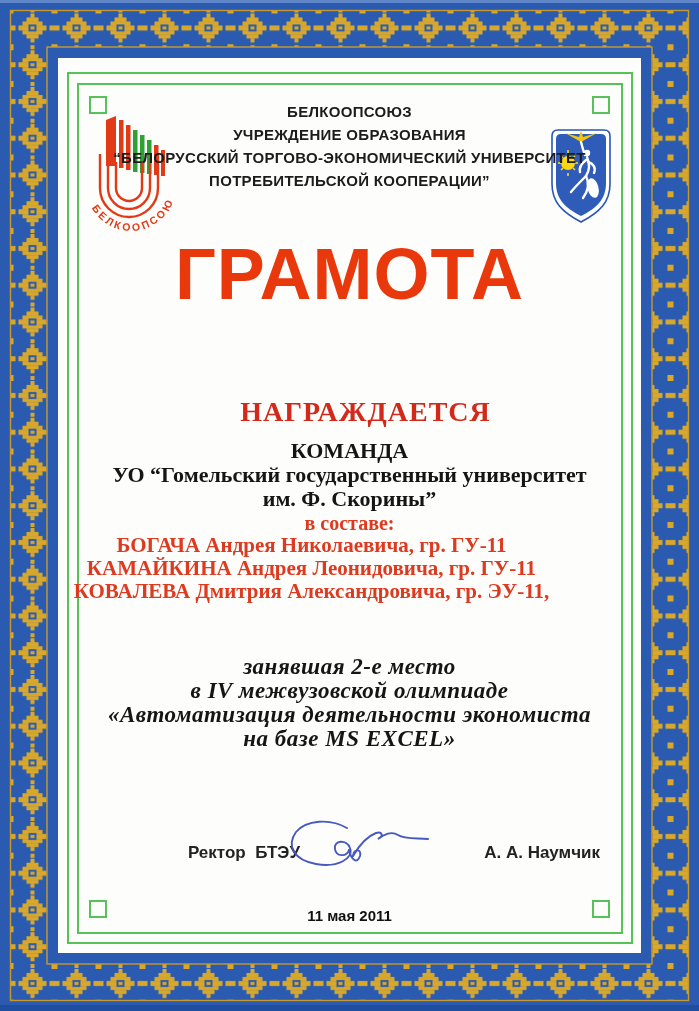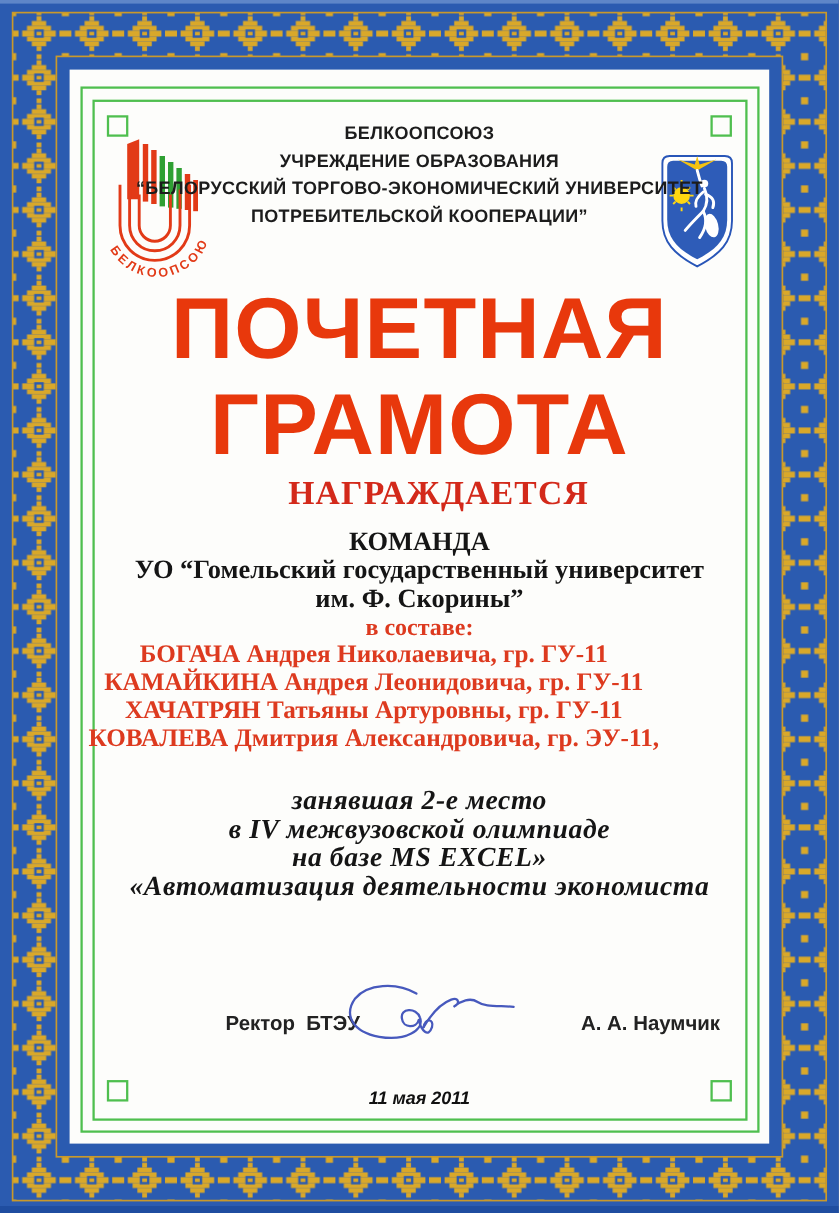--- a/index.html
+++ b/index.html
@@ -54,21 +54,21 @@
   .sign-left{
     left:100px;top:843px;width:200px;text-align:right;
     font-size:17px;font-weight:bold;color:#222;white-space:pre;
   }
   .sign-right{
     left:440px;top:843px;width:160px;text-align:right;
     font-size:17px;font-weight:bold;color:#222;
   }
   .date-line{
     left:0;top:907px;width:699px;text-align:center;
-    font-size:15px;font-weight:bold;font-style:italic;color:#111;
+    font-size:15px;font-weight:bold;color:#111;
   }
 </style>
 </head>
 <body>
 
 <div class="page">
 
   <svg class="abs" style="left:0;top:0" width="699" height="1011" viewBox="0 0 699 1011" aria-hidden="true">
     <defs>
       <pattern id="orn" x="10.5" y="10.5" width="44" height="36.75" patternUnits="userSpaceOnUse">
@@ -178,47 +178,45 @@
   </svg>
 
   <div class="abs header-block">
     <div>БЕЛКООПСОЮЗ</div>
     <div>УЧРЕЖДЕНИЕ ОБРАЗОВАНИЯ</div>
     <div>“БЕЛОРУССКИЙ ТОРГОВО-ЭКОНОМИЧЕСКИЙ УНИВЕРСИТЕТ</div>
     <div>ПОТРЕБИТЕЛЬСКОЙ КООПЕРАЦИИ”</div>
   </div>
 
   <div class="abs title-block">
-    <div>ПОЧЕТНАЯ</div>
     <div>ГРАМОТА</div>
   </div>
 
   <div class="abs award-label">НАГРАЖДАЕТСЯ</div>
 
   <div class="abs org-block">
     <div>УО “Гомельский государственный университет</div>
     <div>им. Ф. Скорины”</div>
   </div>
 
   <div class="abs team-label">КОМАНДА</div>
 
   <div class="abs staff-label">в составе:</div>
 
   <div class="abs members-block">
     <div>БОГАЧА Андрея Николаевича, гр. ГУ-11</div>
     <div>КАМАЙКИНА Андрея Леонидовича, гр. ГУ-11</div>
-    <div>ХАЧАТРЯН Татьяны Артуровны, гр. ГУ-11</div>
     <div>КОВАЛЕВА Дмитрия Александровича, гр. ЭУ-11,</div>
   </div>
 
   <div class="abs achievement-block">
     <div>занявшая 2-е место</div>
     <div>в IV межвузовской олимпиаде</div>
+    <div>«Автоматизация деятельности экономиста</div>
     <div>на базе MS EXCEL»</div>
-    <div>«Автоматизация деятельности экономиста</div>
   </div>
 
   <div class="abs sign-left">Ректор  БТЭУ</div>
 
   <svg class="abs" style="left:280px;top:806px" width="160" height="85" viewBox="0 0 160 85">
     <g stroke="#4759bd" stroke-width="1.9" fill="none" stroke-linecap="round">
       <path d="M 67,22
                C 50,12 26,14 16,26
                C 6,40 14,54 36,58
                C 58,62 74,52 70,42

